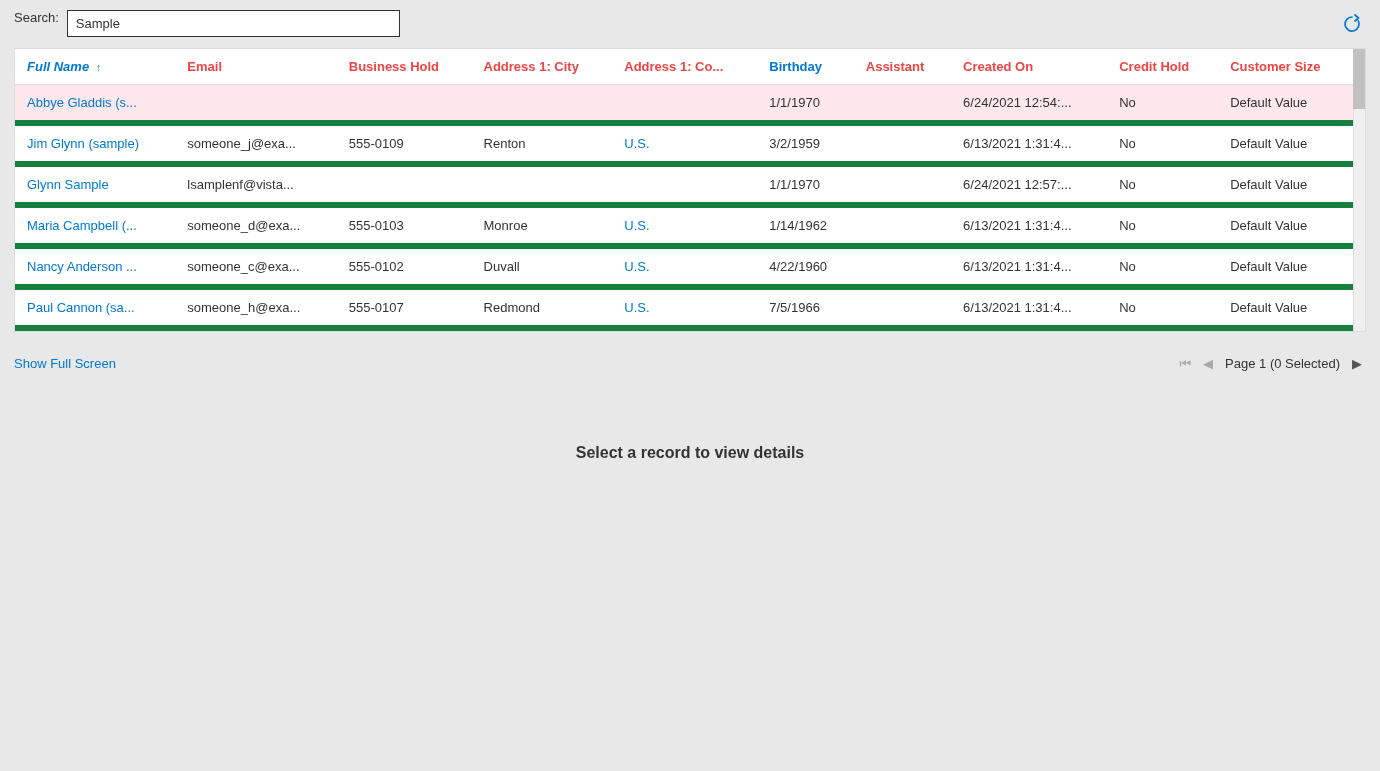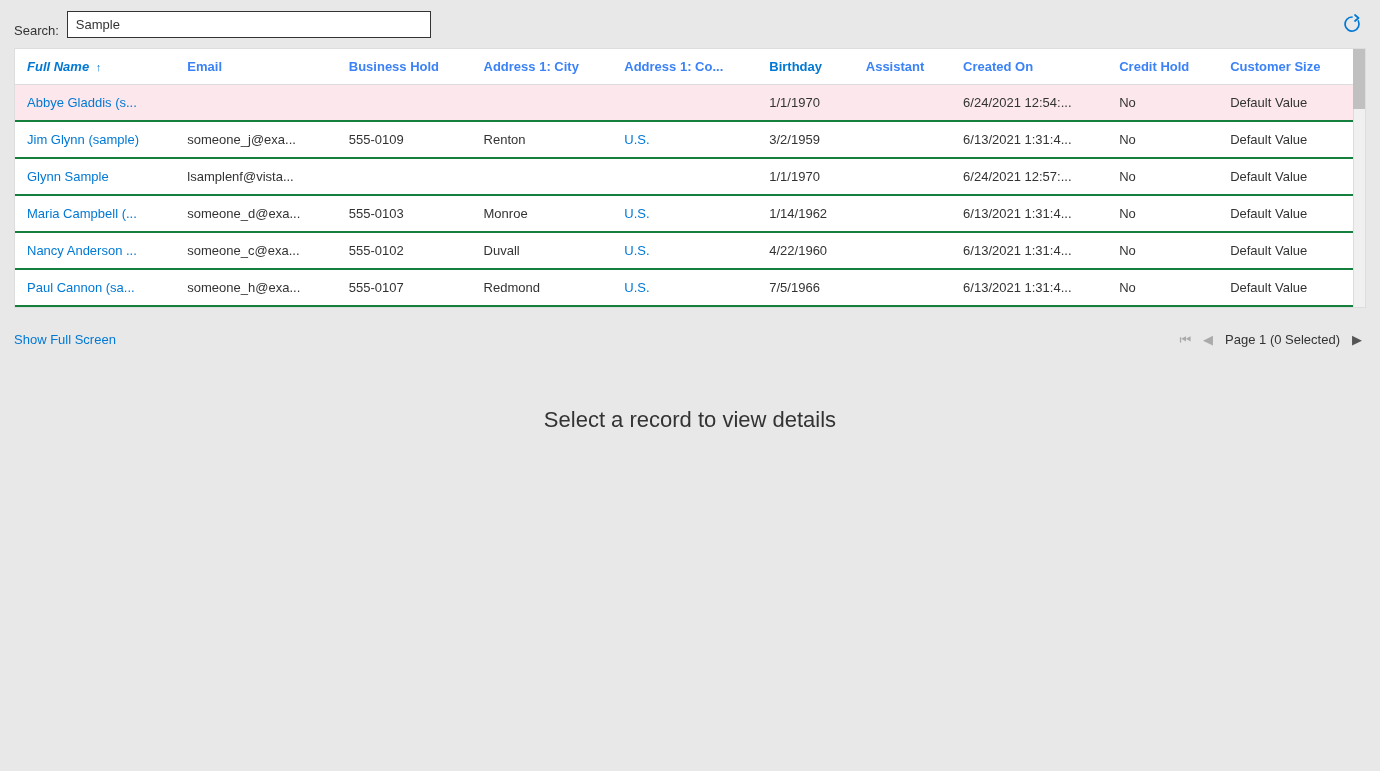--- a/index.html
+++ b/index.html
@@ -7,38 +7,38 @@
       background-color: #e8e8e8;
       font-family: 'Segoe UI', Arial, sans-serif;
       font-size: 13px;
       color: #333;
       width: 1380px;
       min-height: 771px;
     }
 
     .top-bar {
       display: flex;
-      align-items: flex-end;
+      align-items: flex-start;
       padding: 10px 14px;
       background-color: #e8e8e8;
       gap: 8px;
     }
 
     .search-label {
       font-size: 13px;
       color: #333;
       white-space: nowrap;
     }
 
     .search-input {
       border: 1px solid #333;
       background: #fff;
       padding: 5px 8px;
       font-size: 13px;
-      width: 364px;
+      width: 333px;
       outline: none;
       color: #333;
     }
 
     .refresh-btn {
       margin-left: auto;
       background: none;
       border: none;
       cursor: pointer;
       color: #0078d4;
@@ -84,32 +84,32 @@
 
     thead tr {
       border-bottom: 1px solid #ddd;
     }
 
     thead th {
       padding: 10px 12px;
       text-align: left;
       font-weight: 600;
       font-size: 13px;
-      color: #3b82f6;
+      color: #ef4444;
       white-space: nowrap;
       background: #fff;
     }
 
     thead th.sorted {
       color: #0078d4;
       font-style: italic;
     }
 
     tbody tr {
-      border-bottom: 2px solid #15803d;
+      border-bottom: 6px solid #15803d;
       border-radius: 6px;
     }
 
     tbody tr.highlighted {
       background-color: #fce8ec;
     }
 
     tbody td {
       padding: 10px 12px;
       font-size: 13px;
@@ -160,24 +160,24 @@
       color: #aaa;
       cursor: default;
     }
 
     .pagination .page-info {
       margin: 16px 4px;
     }
 
     .select-record-msg {
       text-align: center;
-      font-size: 22px;
-      color: #333;
-      margin-top: 36px;
-      font-weight: 400;
+      font-size: 16px;
+      color: #333;
+      margin-top: 49px;
+      font-weight: 700;
     }
 
     .sort-arrow {
       display: inline-block;
       margin-left: 3px;
       font-size: 11px;
     }
   </style>
 </head>
 <body>

